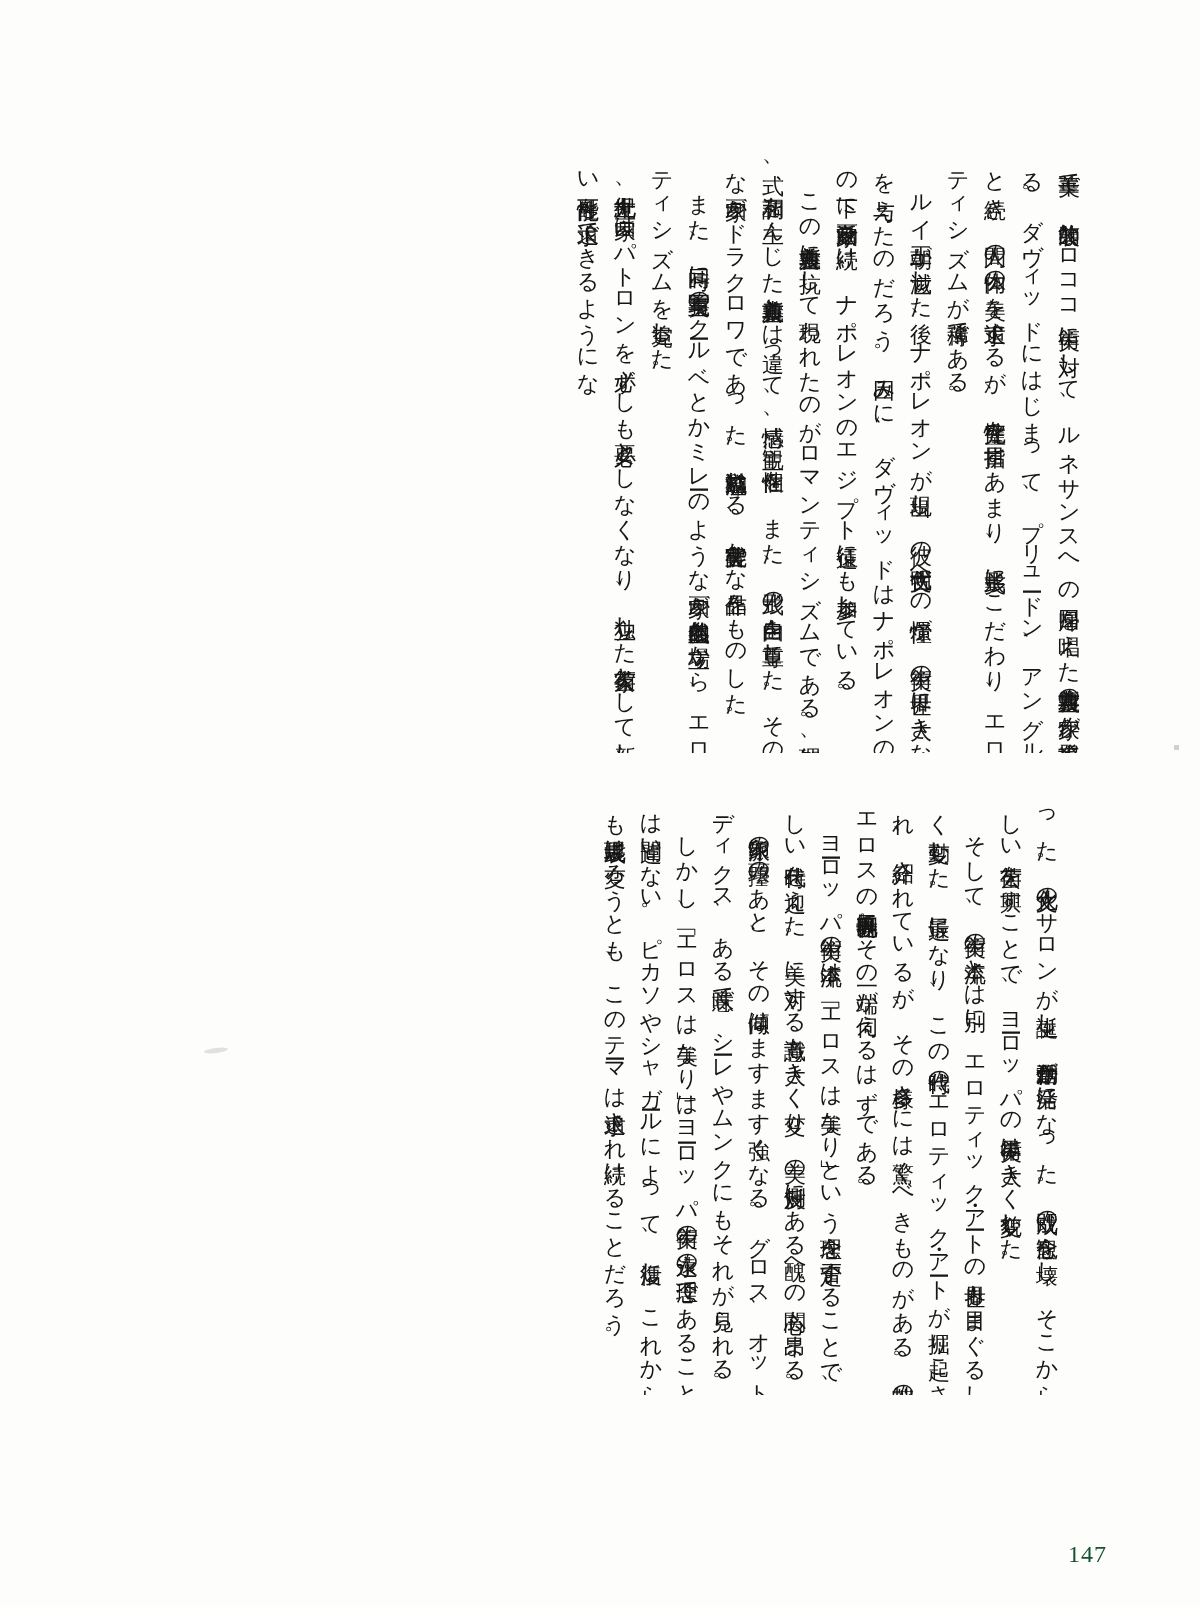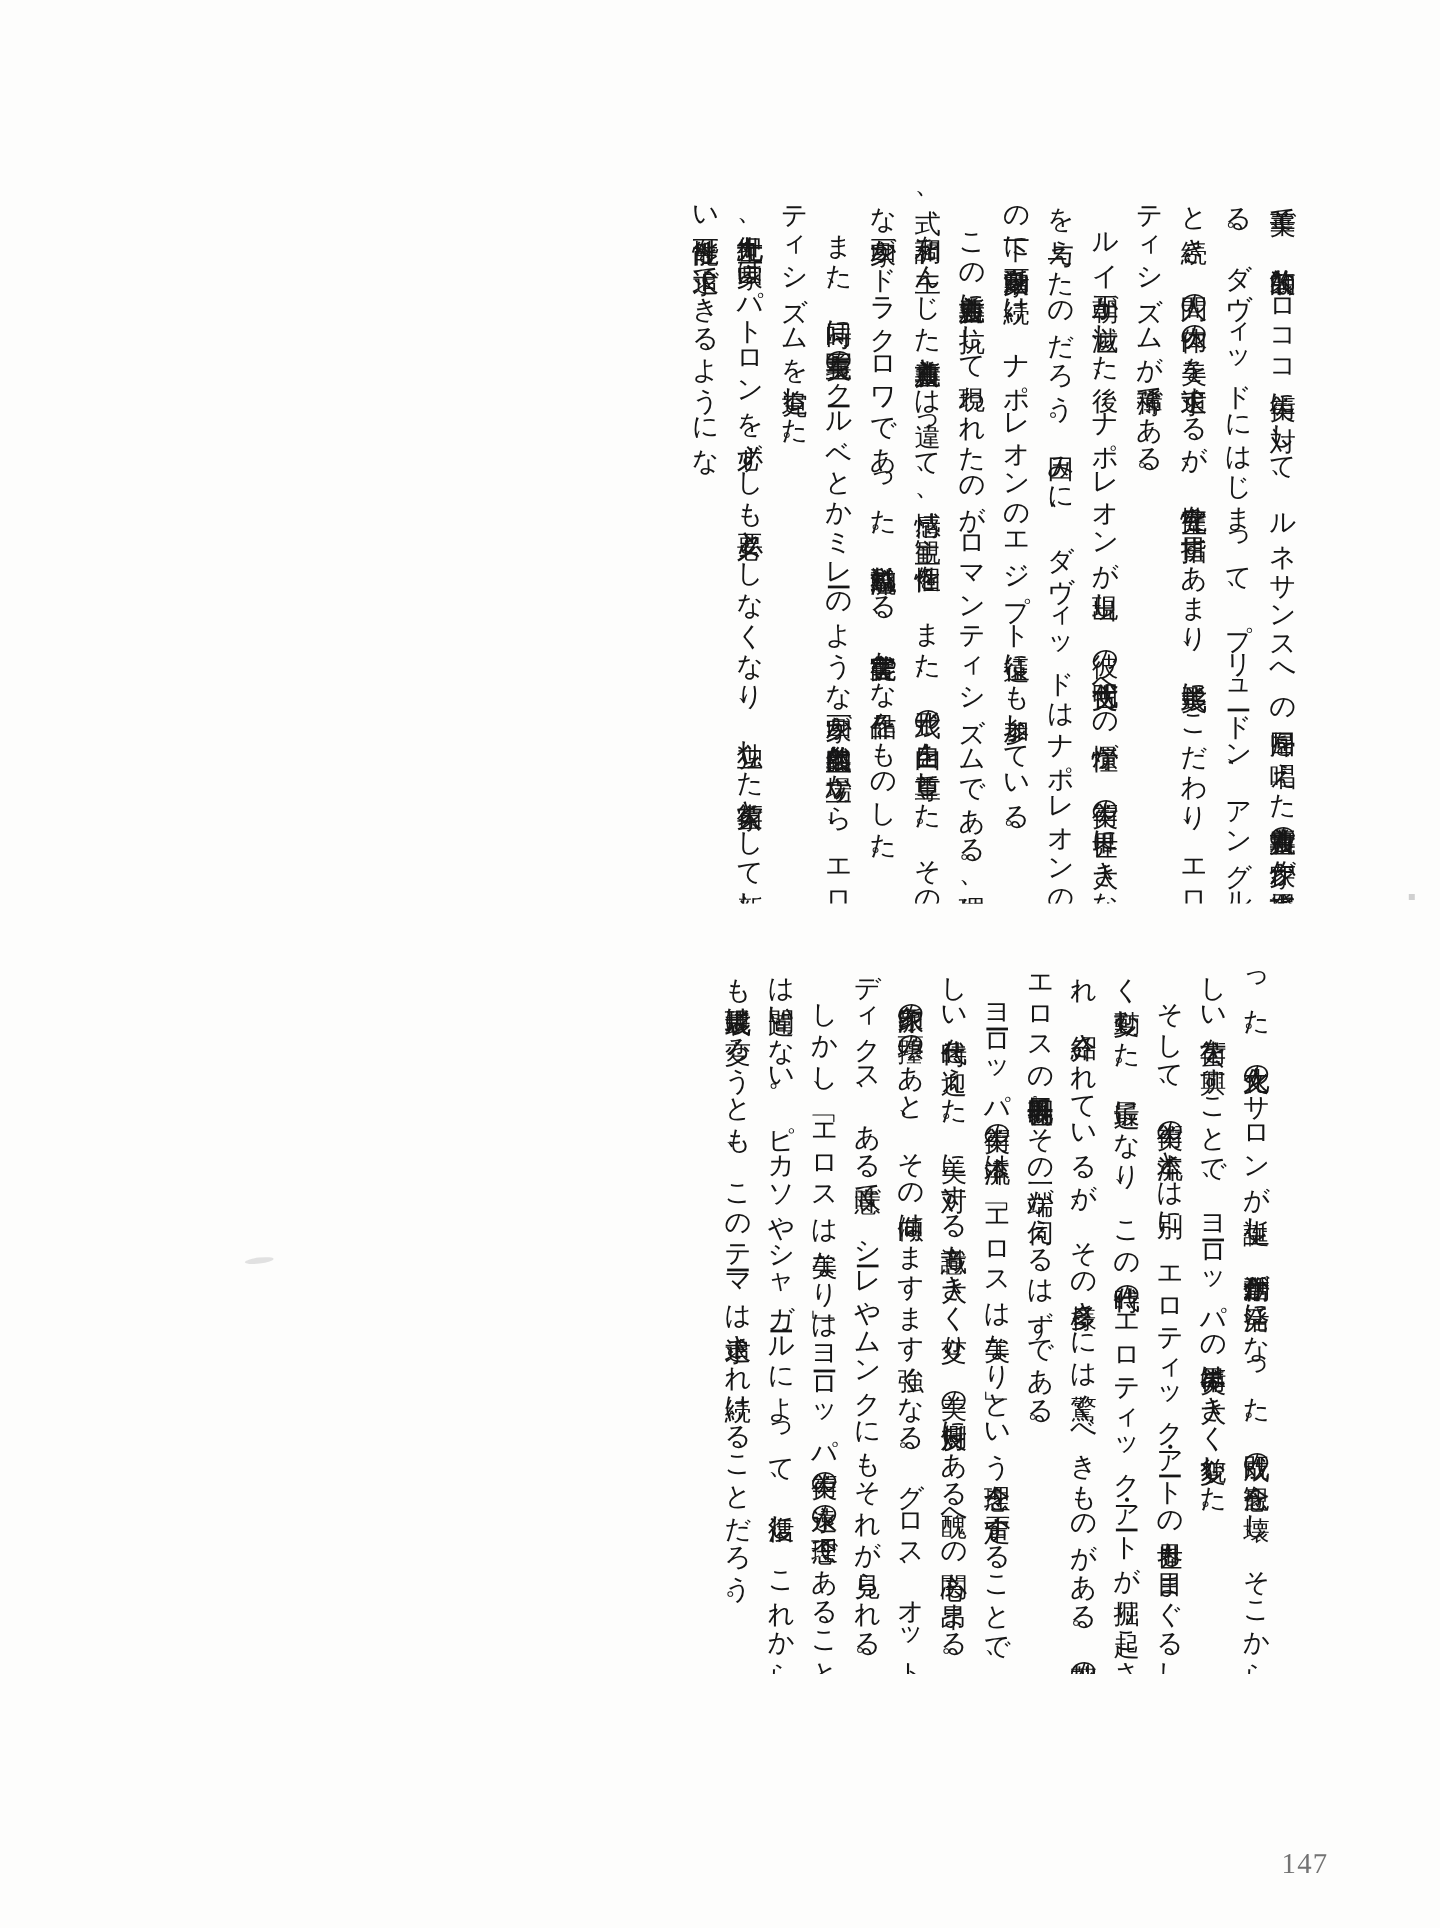--- a/index.html
+++ b/index.html
@@ -32,21 +32,21 @@
   #bottom-block {
     top: 799px; left: 417px;
     width: 648px; height: 596px;
     line-height: 36px;
   }
   .page-number {
     position: absolute;
     left: 1068px; top: 1541px;
     font-size: 24px;
     letter-spacing: 1px;
-    color: #737373;
+    color: #14532d;
   }
   .speck-1 {
     position: absolute;
     left: 1174px; top: 745px;
     width: 5px; height: 5px;
     background: #b9b9b9;
     opacity: 0.65;
   }
   .speck-2 {
     position: absolute;

